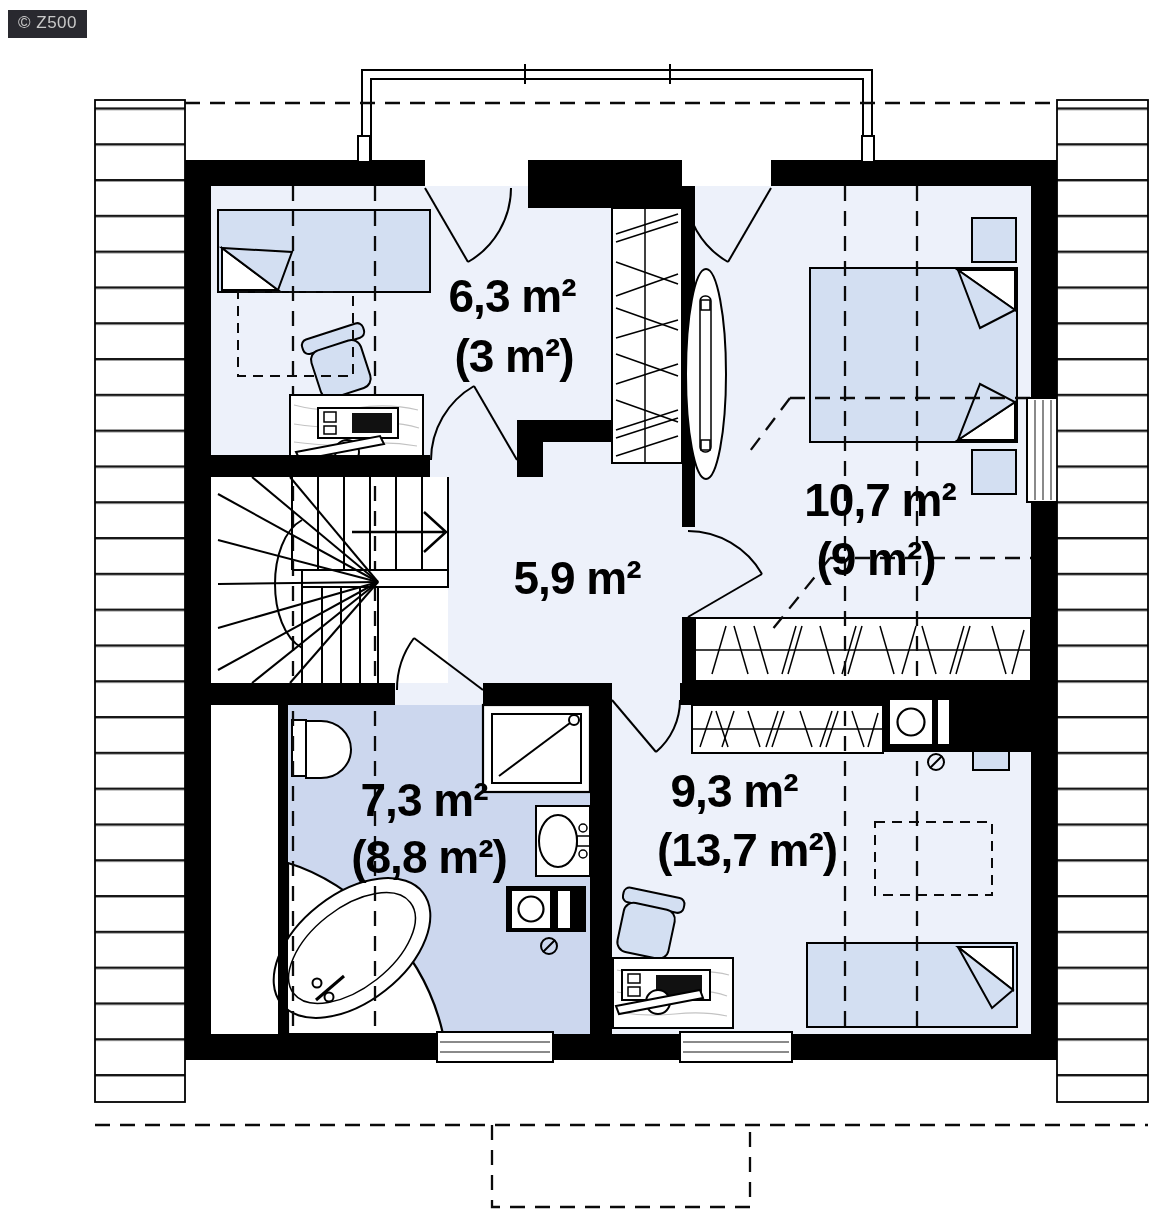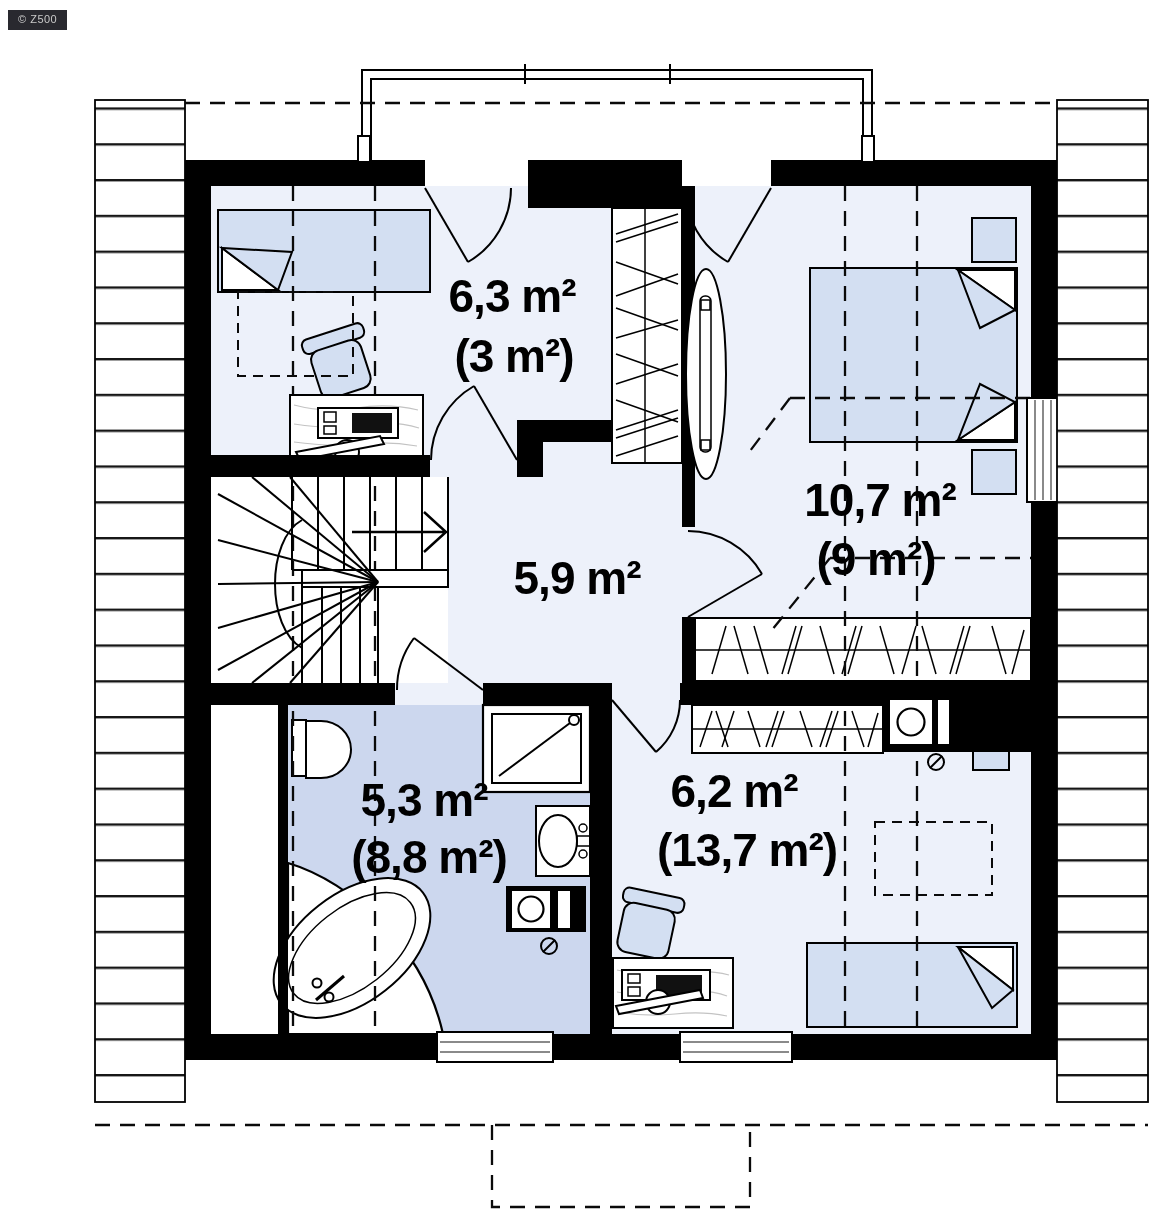--- a/index.html
+++ b/index.html
@@ -1,19 +1,19 @@
 <!DOCTYPE html>
 <html><head>
 <meta charset="utf-8">
 <style>
   html,body{margin:0;padding:0;background:#fff;}
   body{width:1152px;height:1212px;position:relative;font-family:"Liberation Sans",sans-serif;overflow:hidden;}
   #plan-svg{position:absolute;left:0;top:0;}
   .watermark{position:absolute;left:8px;top:10px;background:#29292f;color:#c9c9c9;
-    font-size:11px;padding:3px 10px 5px 10px;letter-spacing:0.5px;}
+    font-size:17px;padding:3px 10px 5px 10px;letter-spacing:0.5px;}
   .lbl{position:absolute;transform:translate(-50%,-50%);font-weight:bold;font-size:46px;
     color:#000;white-space:nowrap;letter-spacing:-1px;}
   
   .s15{stroke:#000;stroke-width:1.5;fill:none}
   .s2{stroke:#000;stroke-width:2;fill:none}
   .s25{stroke:#000;stroke-width:2.5;fill:none}
   .wfill{fill:#fff;stroke:#000;stroke-width:2}
   .blue{fill:#d3dff2;stroke:#000;stroke-width:2}
   .blk{fill:#000;stroke:none}
   .dash{stroke:#0a0a0a;stroke-width:2.3;stroke-dasharray:15 10;fill:none}
@@ -339,17 +339,17 @@
 <div class="watermark">© Z500</div>
 
 <div class="lbl" style="left:512px;top:296px">6,3 m²</div>
 <div class="lbl" style="left:514px;top:356px">(3 m²)</div>
 
 <div class="lbl" style="left:880px;top:500px">10,7 m²</div>
 <div class="lbl" style="left:876px;top:559px">(9 m²)</div>
 
 <div class="lbl" style="left:577px;top:578px">5,9 m²</div>
 
-<div class="lbl" style="left:424px;top:800px">5,3 m²</div>
+<div class="lbl" style="left:424px;top:800px">7,3 m²</div>
 <div class="lbl" style="left:429px;top:857px">(8,8 m²)</div>
 
-<div class="lbl" style="left:734px;top:791px">6,2 m²</div>
+<div class="lbl" style="left:734px;top:791px">9,3 m²</div>
 <div class="lbl" style="left:747px;top:850px">(13,7 m²)</div>
 
 </body></html>

